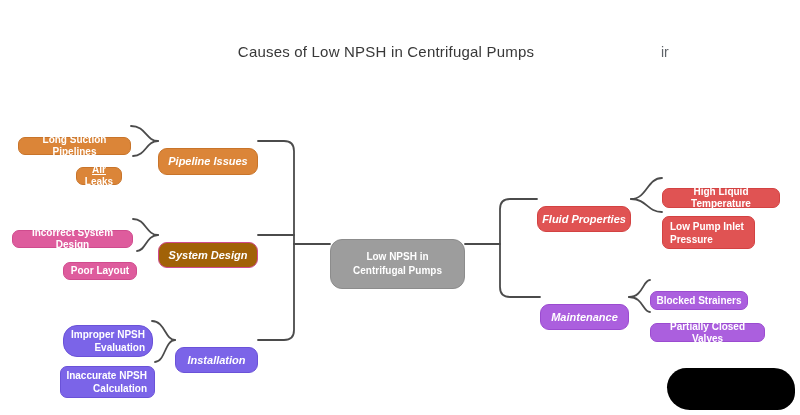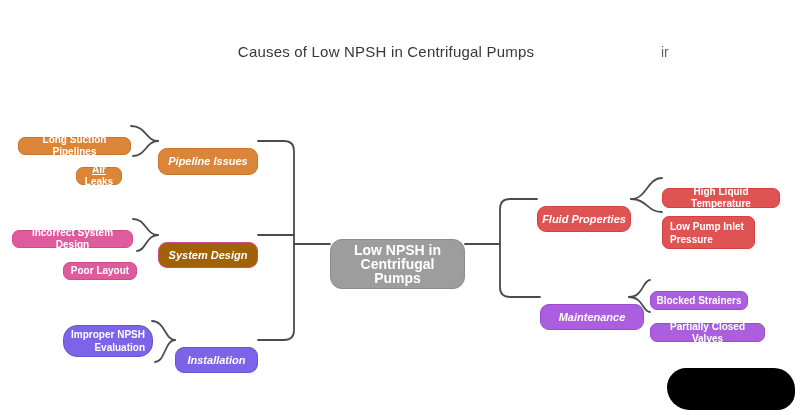--- a/index.html
+++ b/index.html
@@ -16,21 +16,21 @@
   }
   svg.edges{position:absolute;left:0;top:0;width:800px;height:415px;}
   svg.edges path{fill:none;stroke-width:1.8;stroke-linecap:round;}
   .node{
     position:absolute;box-sizing:border-box;display:flex;align-items:center;justify-content:center;
     color:#ffffff;font-weight:700;border:1px solid transparent;border-radius:7px;
     text-align:center;line-height:12px;padding:0 4px;margin-top:20px;
   }
   .node.parent{font-size:11px;border-radius:9px;line-height:13px;font-style:italic;}
   .node.child{font-size:10px;}
-  .node.root{font-size:14px;border-radius:12px;line-height:14px;padding:0 18px;}
+  .node.root{font-size:10px;border-radius:12px;line-height:14px;padding:0 18px;}
   .node.align-right{justify-content:flex-end;text-align:right;padding-right:7px;line-height:13px;}
   .node.align-left{justify-content:flex-start;text-align:left;padding-left:7px;line-height:13px;}
   .blob{
     position:absolute;left:667px;top:368px;width:128px;height:42px;background:#000000;
     border-radius:22px 24px 20px 26px;
   }
 </style>
 </head>
 <body>
 
@@ -59,27 +59,28 @@
 
   <div class="node child" style="left: 18px; top: 117px; width: 113px; height: 18px; background: rgb(219, 133, 56); border-color: rgb(200, 116, 42);">Long Suction Pipelines</div>
   <div class="node child" style="left: 76px; top: 147px; width: 46px; height: 18px; background: rgb(219, 133, 56); border-color: rgb(200, 116, 42); text-decoration: underline;">Air Leaks</div>
   <div class="node parent" style="left: 158px; top: 128px; width: 100px; height: 27px; background: rgb(219, 133, 56); border-color: rgb(200, 116, 42);">Pipeline Issues</div>
 
   <div class="node child" style="left: 12px; top: 210px; width: 121px; height: 18px; background: rgb(222, 92, 157); border-color: rgb(208, 75, 142);">Incorrect System Design</div>
   <div class="node child" style="left: 63px; top: 242px; width: 74px; height: 18px; background: rgb(222, 92, 157); border-color: rgb(208, 75, 142);">Poor Layout</div>
   <div class="node parent" style="left: 158px; top: 222px; width: 100px; height: 26px; background: #a16207; border-color: rgb(208, 75, 142);">System Design</div>
 
   <div class="node child align-right" style="left: 63px; top: 305px; width: 90px; height: 32px; background: rgb(123, 100, 232); border-color: rgb(106, 82, 216); border-radius: 14px;">Improper NPSH Evaluation</div>
+  <div class="node child align-right" style="left: 60px; top: 346px; width: 95px; height: 32px; background: rgb(123, 100, 232); border-color: rgb(106, 82, 216);">Inaccurate NPSH Calculation</div>
   <div class="node parent" style="left: 175px; top: 327px; width: 83px; height: 26px; background: rgb(123, 100, 232); border-color: rgb(106, 82, 216);">Installation</div>
 
   <div class="node root" style="left: 330px; top: 219px; width: 135px; height: 50px; background: rgb(157, 157, 157); border-color: rgb(140, 140, 140);">Low NPSH in Centrifugal Pumps</div>
 
   <div class="node parent" style="left: 537px; top: 186px; width: 94px; height: 26px; background: rgb(224, 83, 83); border-color: rgb(211, 66, 66);">Fluid Properties</div>
   <div class="node child" style="left: 662px; top: 168px; width: 118px; height: 20px; background: rgb(224, 83, 83); border-color: rgb(211, 66, 66);">High Liquid Temperature</div>
   <div class="node child align-left" style="left: 662px; top: 196px; width: 93px; height: 33px; background: rgb(224, 83, 83); border-color: rgb(211, 66, 66);">Low Pump Inlet Pressure</div>
 
-  <div class="node parent" style="left: 540px; top: 284px; width: 104px; height: 26px; background: rgb(171, 95, 222); border-color: rgb(155, 75, 208);">Maintenance</div>
+  <div class="node parent" style="left: 540px; top: 284px; width: 89px; height: 26px; background: rgb(171, 95, 222); border-color: rgb(155, 75, 208);">Maintenance</div>
   <div class="node child" style="left: 650px; top: 271px; width: 98px; height: 19px; background: rgb(171, 95, 222); border-color: rgb(155, 75, 208);">Blocked Strainers</div>
   <div class="node child" style="left: 650px; top: 303px; width: 115px; height: 19px; background: rgb(171, 95, 222); border-color: rgb(155, 75, 208);">Partially Closed Valves</div>
 
   <div class="blob" style="background: rgb(0, 0, 0);"></div>
 
 </div>
 
 </body></html>

